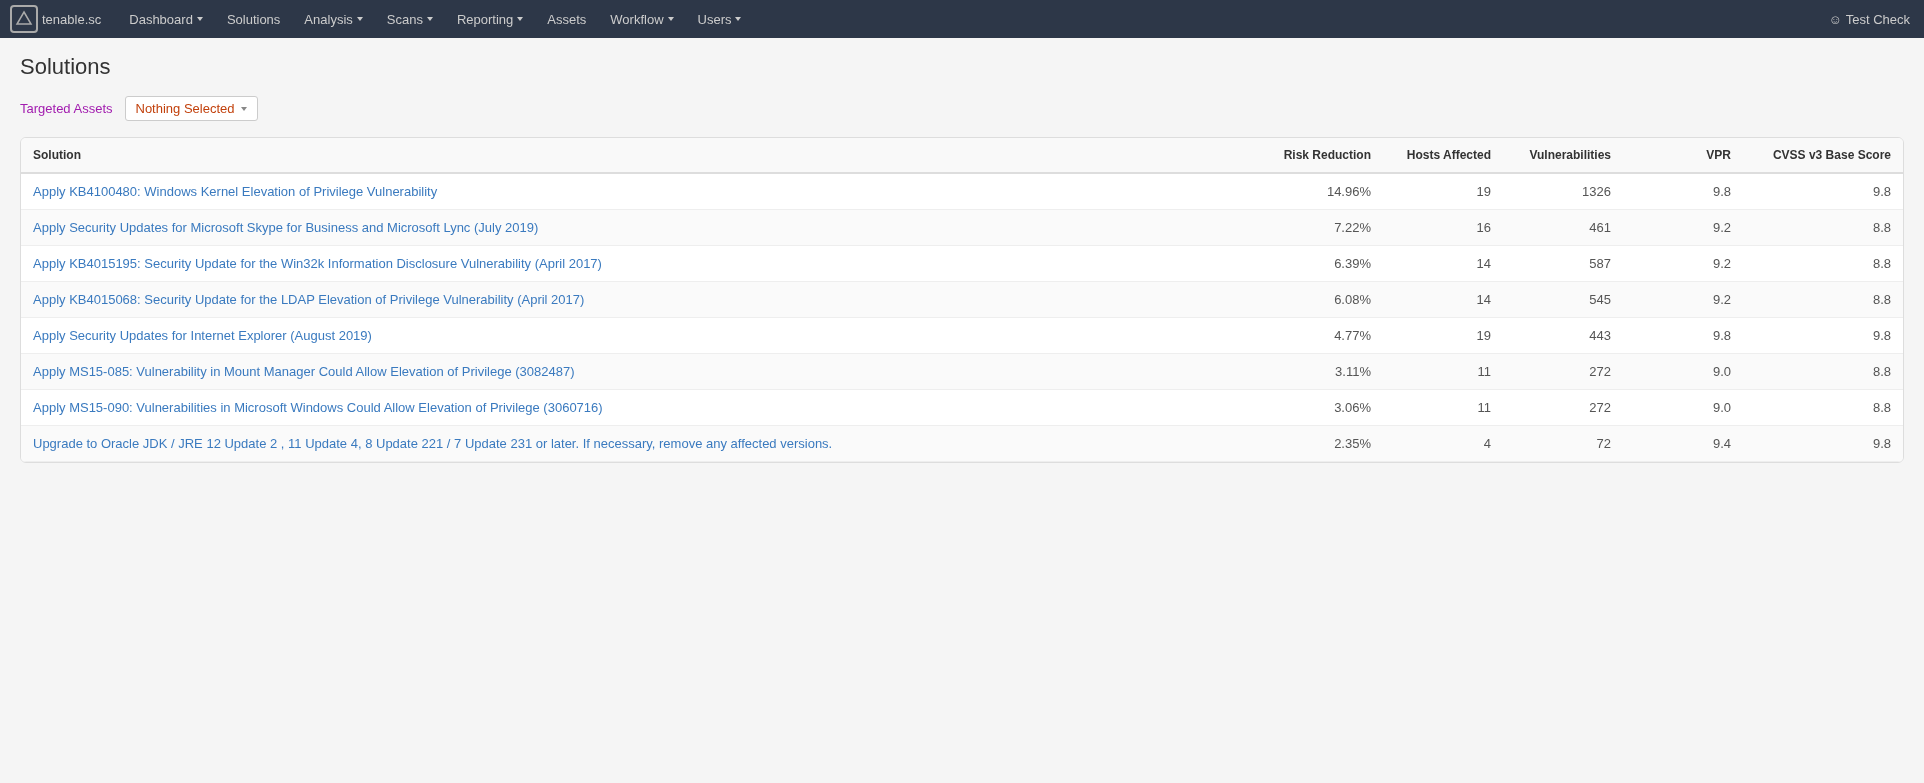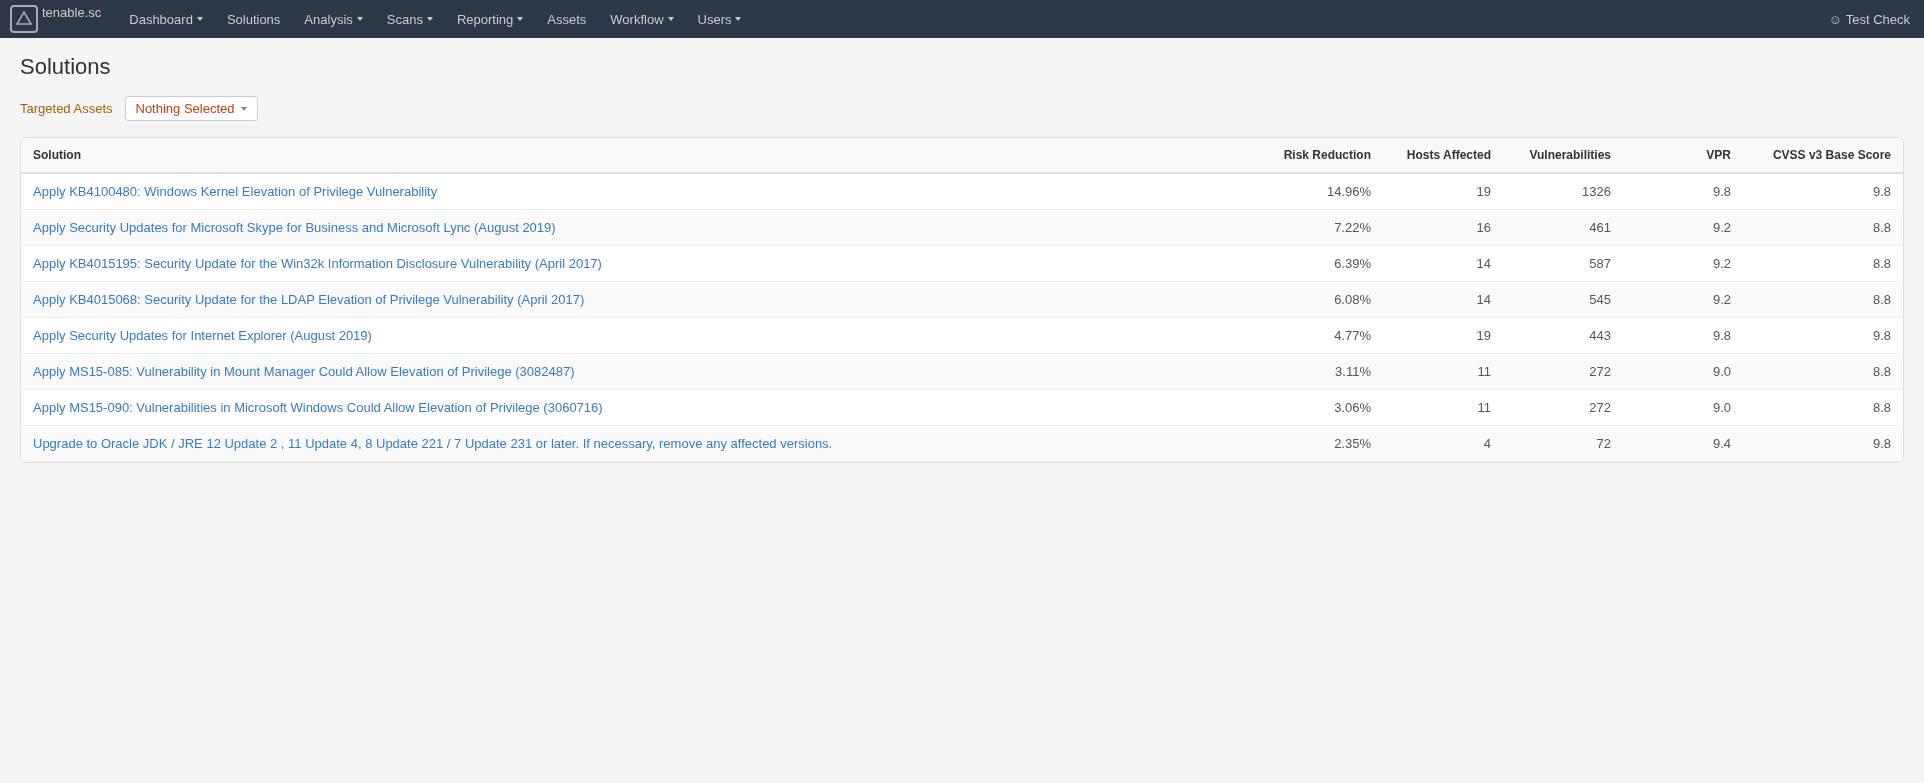--- a/index.html
+++ b/index.html
@@ -10,21 +10,21 @@
       background: #2d3748;
       color: #ccc;
       display: flex;
       align-items: center;
       height: 38px;
       padding: 0 10px;
       position: relative;
     }
     .navbar-brand {
       display: flex;
-      align-items: flex-start;
+      align-items: center;
       margin-right: 16px;
     }
     .navbar-brand .logo-icon {
       width: 28px; height: 28px;
       border: 2px solid #aaa;
       border-radius: 4px;
       display: flex; align-items: center; justify-content: center;
       margin-right: 4px;
     }
     .navbar-brand .logo-text { font-size: 13px; color: #ccc; }
@@ -52,21 +52,21 @@
       color: #ccc; font-size: 13px; cursor: pointer;
     }
     .navbar-right .user-icon { margin-right: 4px; }
 
     
     .page-container { padding: 16px 20px; background: #f5f5f5; min-height: calc(100vh - 38px); }
     .page-title { font-size: 22px; font-weight: normal; color: #333; margin-bottom: 16px; }
 
     
     .filter-bar { display: flex; align-items: center; margin-bottom: 16px; gap: 12px; }
-    .filter-label { font-size: 13px; color: #a16207; }
+    .filter-label { font-size: 13px; color: #a21caf; }
     .filter-select {
       display: inline-flex; align-items: center;
       background: #fff;
       border: 1px solid #ccc;
       border-radius: 3px;
       padding: 4px 10px;
       cursor: pointer;
       font-size: 13px;
       color: #c2410c;
       gap: 6px;
@@ -209,21 +209,21 @@
         <tbody id="table-body">
         <tr>
               <td class="col-solution">Apply KB4100480: Windows Kernel Elevation of Privilege Vulnerability</td>
               <td class="col-right">14.96%</td>
               <td class="col-right">19</td>
               <td class="col-right">1326</td>
               <td class="col-right">9.8</td>
               <td class="col-right">9.8</td>
             </tr>
             <tr>
-              <td class="col-solution">Apply Security Updates for Microsoft Skype for Business and Microsoft Lync (August 2019)</td>
+              <td class="col-solution">Apply Security Updates for Microsoft Skype for Business and Microsoft Lync (July 2019)</td>
               <td class="col-right">7.22%</td>
               <td class="col-right">16</td>
               <td class="col-right">461</td>
               <td class="col-right">9.2</td>
               <td class="col-right">8.8</td>
             </tr>
             <tr>
               <td class="col-solution">Apply KB4015195: Security Update for the Win32k Information Disclosure Vulnerability (April 2017)</td>
               <td class="col-right">6.39%</td>
               <td class="col-right">14</td>

